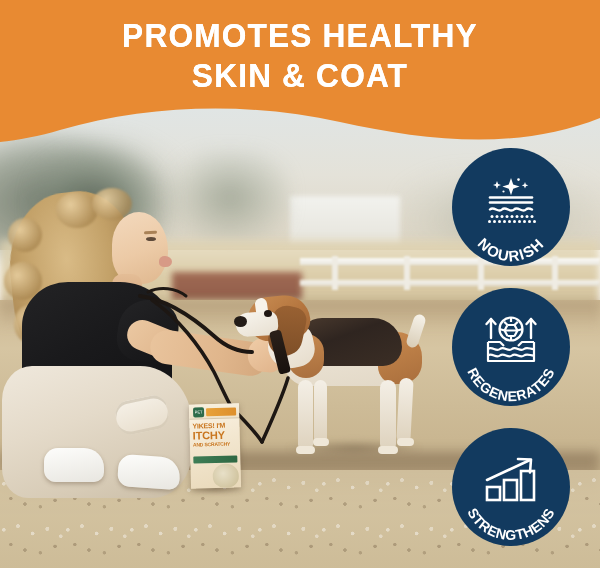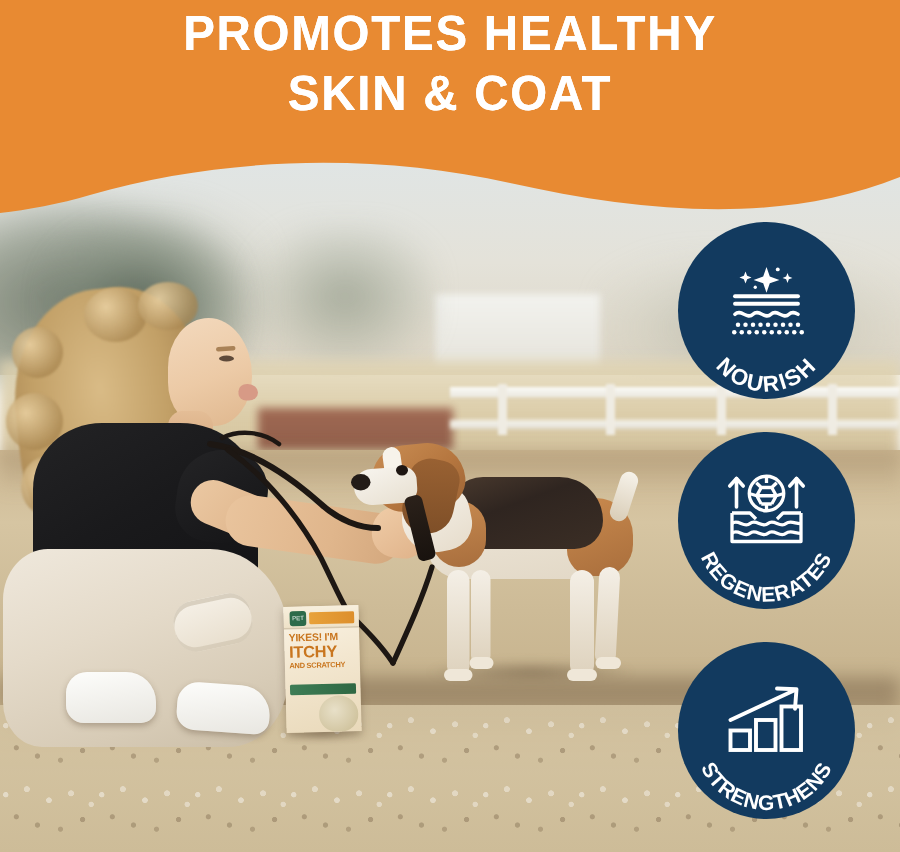--- a/index.html
+++ b/index.html
@@ -312,21 +312,21 @@
   .pkg-shadow {
     position:absolute; left:186px; top:484px; width:58px; height:10px;
     background:radial-gradient(ellipse at 50% 50%, rgba(80,60,40,.4), rgba(80,60,40,0) 70%);
     filter:blur(2px);
   }
 
   
   .banner { position:absolute; left:0; top:0; width:600px; height:160px; }
   .banner-title {
     position:absolute; left:0; top:0; width:600px;
-    text-align:center; padding-top:2px;
+    text-align:center; padding-top:16px;
     z-index:3;
   }
   .banner-title .line {
     display:block;
     font-family:"Liberation Sans", sans-serif;
     font-weight:700;
     font-size:33px;
     line-height:40px;
     letter-spacing:1.2px;
     color:#ffffff;

